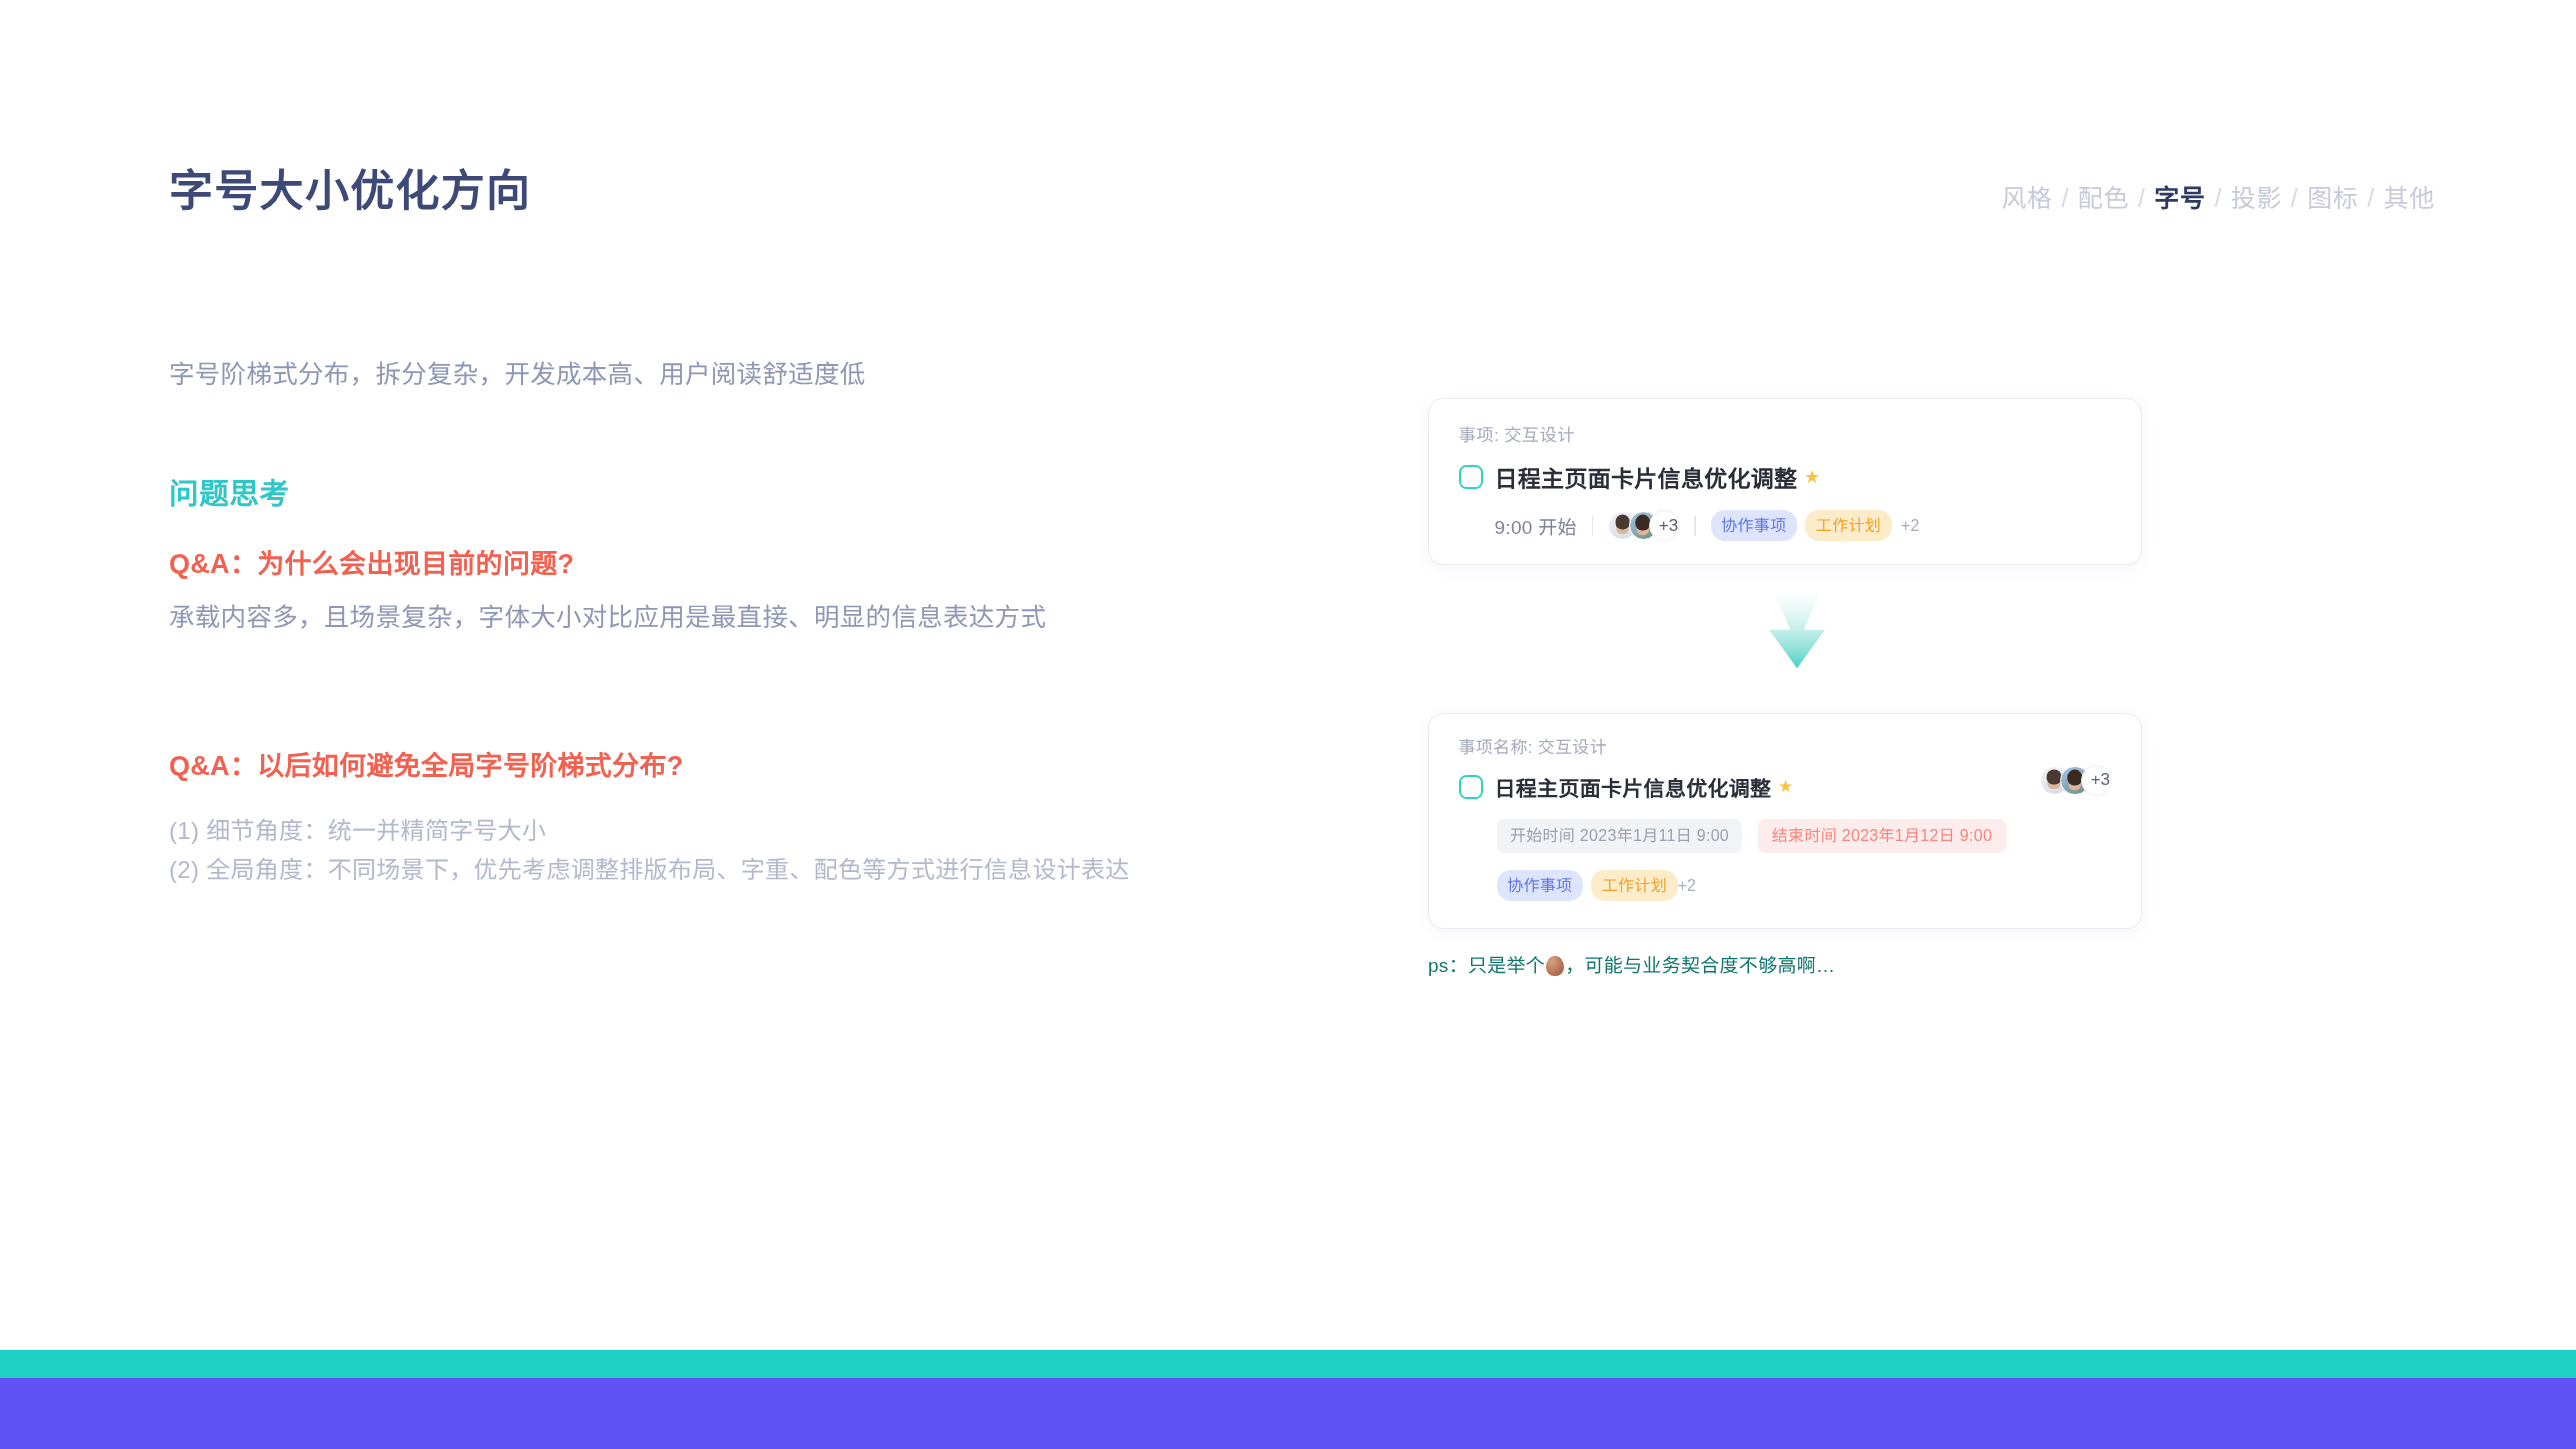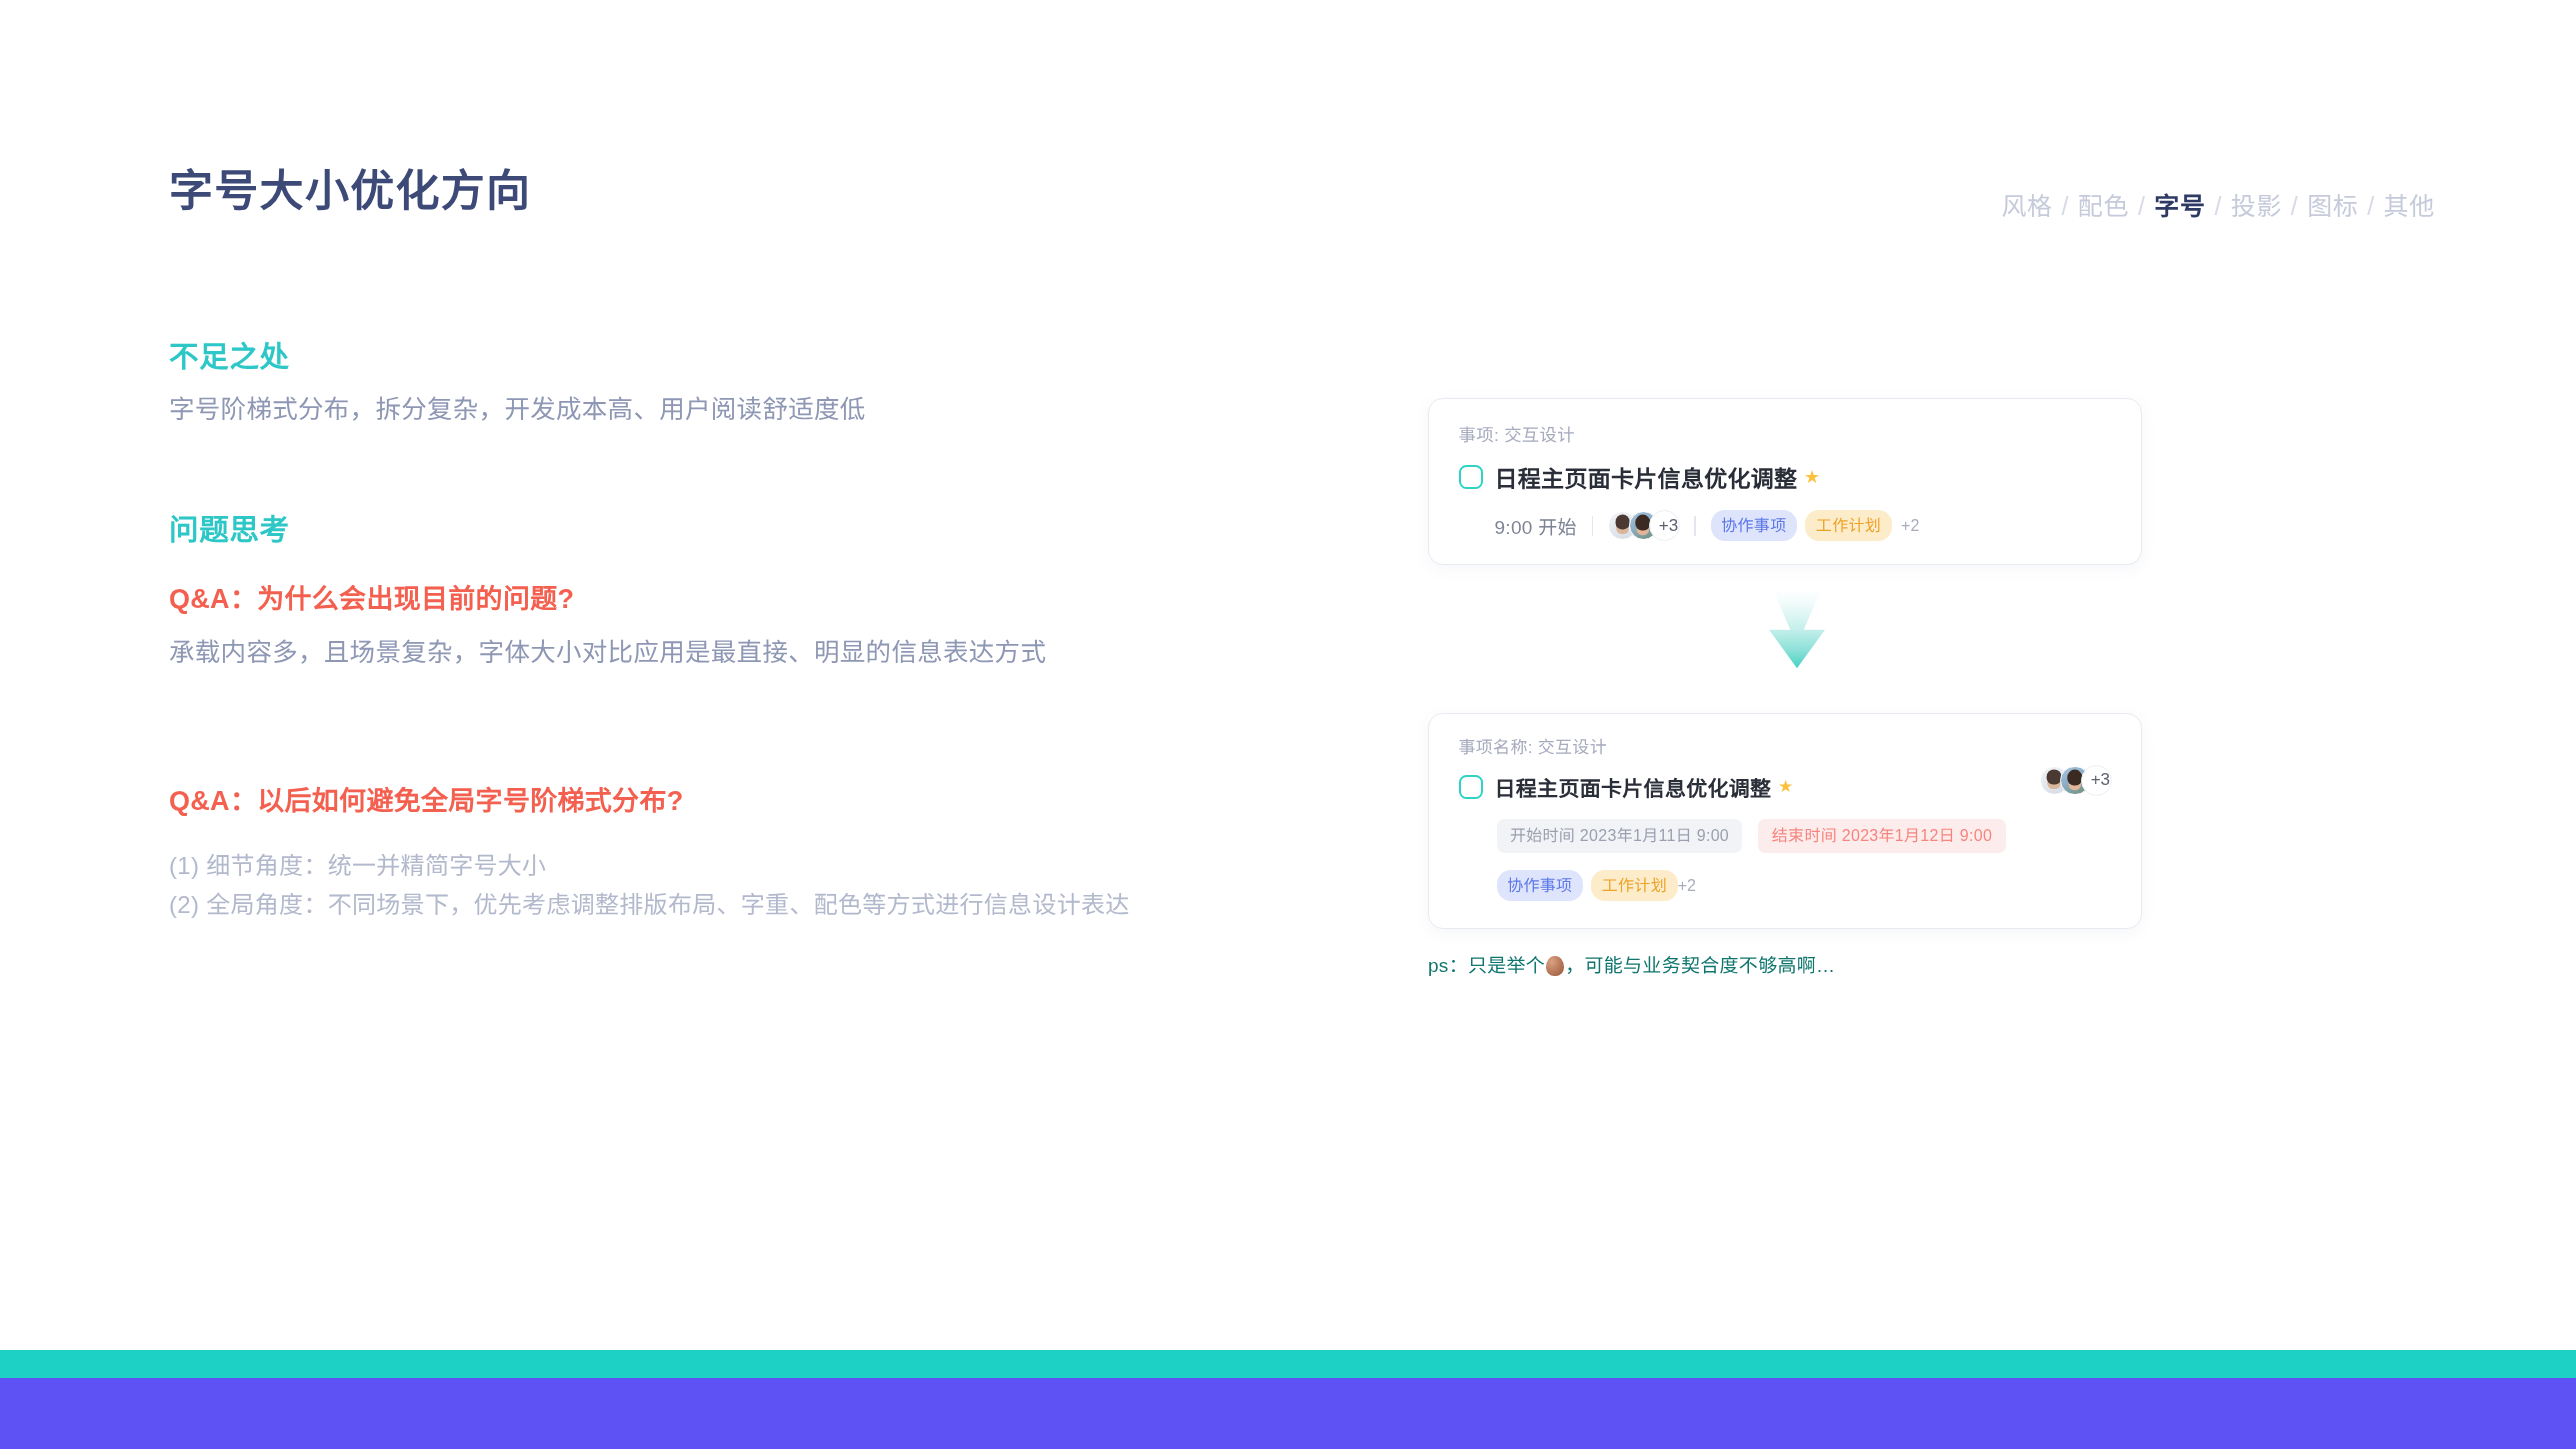--- a/index.html
+++ b/index.html
@@ -25,21 +25,21 @@
     font-size: 44px;
     font-weight: 700;
     color: #3d4a78;
     letter-spacing: 1.3px;
     line-height: 1;
   }
 
   .breadcrumb {
     position: absolute;
     right: 141px;
-    top: 186px;
+    top: 178px;
     display: flex;
     align-items: baseline;
     gap: 0;
     font-size: 25px;
     color: #c6cbdb;
     letter-spacing: 0.7px;
     white-space: nowrap;
   }
   .breadcrumb .crumb { color: #c6cbdb; font-weight: 400; }
   .breadcrumb .crumb.active { color: #2e3a63; font-weight: 700; }
@@ -353,21 +353,20 @@
   <span class="sep">/</span>
   <span class="crumb">投影</span>
   <span class="sep">/</span>
   <span class="crumb">图标</span>
   <span class="sep">/</span>
   <span class="crumb">其他</span>
 </nav>
 
 <div class="left-col">
 
-  <div class="sec-heading">不足之处</div>
   <div class="sec-body">字号阶梯式分布，拆分复杂，开发成本高、用户阅读舒适度低</div>
 
   <div class="blk-gap-1"></div>
 
   <div class="sec-heading">问题思考</div>
   <div class="blk-gap-2"></div>
   <div class="qa-heading">Q&amp;A：为什么会出现目前的问题?</div>
   <div class="sec-body">承载内容多，且场景复杂，字体大小对比应用是最直接、明显的信息表达方式</div>
 
   <div class="blk-gap-4"></div>

